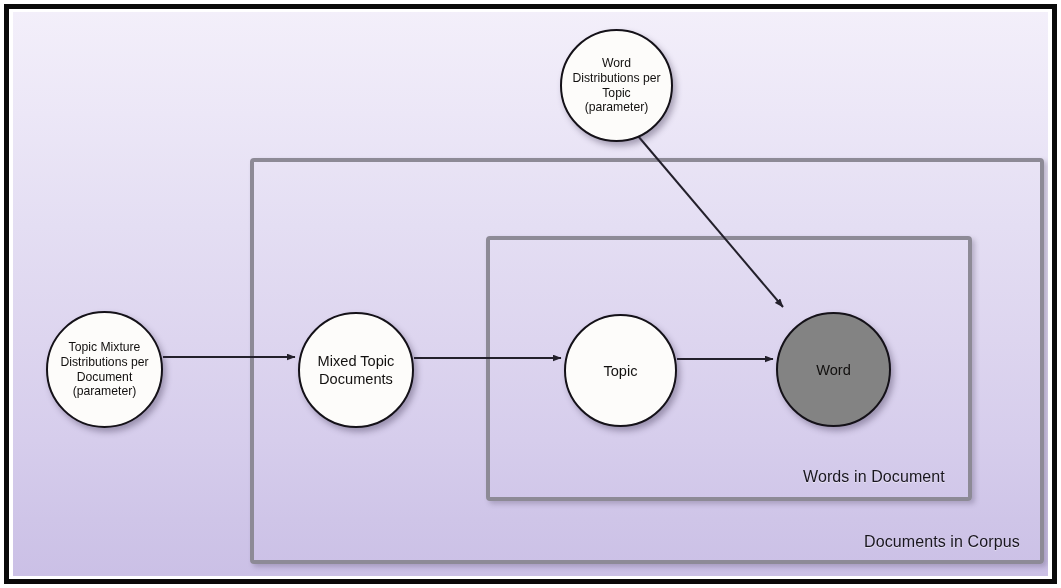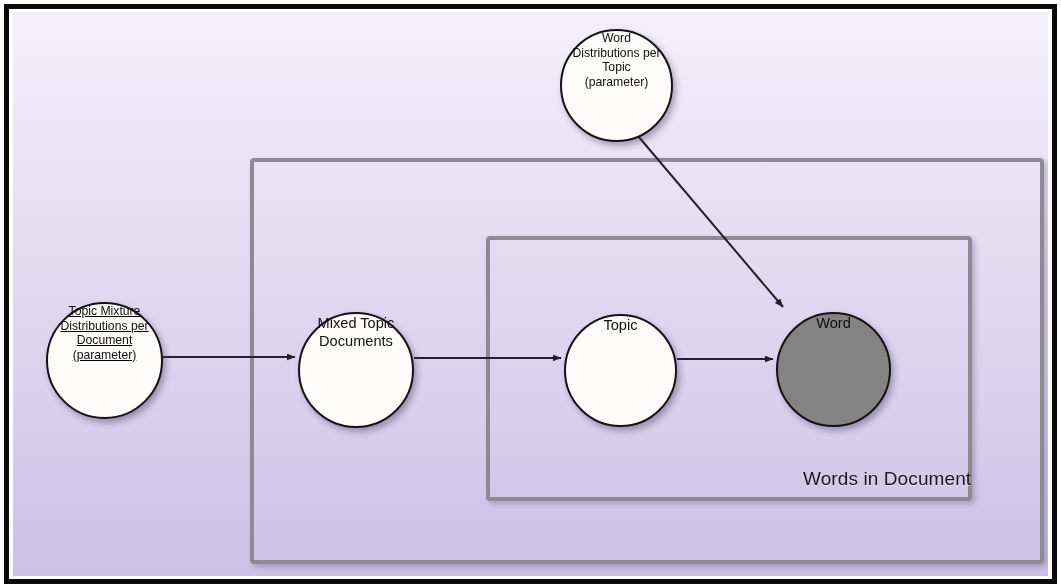--- a/index.html
+++ b/index.html
@@ -61,40 +61,41 @@
   #plate-outer {
     left: 237px;  top: 146px;
     width: 794px; height: 406px;
   }
   #plate-inner {
     left: 473px;  top: 224px;
     width: 486px; height: 265px;
   }
   .plate-label {
     position: absolute;
-    font-size: 19px;
+    font-size: 16px;
     color: #19161f;
     letter-spacing: 0.1px;
     white-space: nowrap;
     text-shadow: 0 1px 1px rgba(255,255,255,0.55);
   }
   #label-words-in-document {
     left: 790px; top: 456px;
   }
   #label-documents-in-corpus {
     left: 851px; top: 521px;
   }
 
   
   .node {
     position: absolute;
     border-radius: 50%;
     box-sizing: border-box;
     border: 2.4px solid #141118;
     display: flex;
+    align-items: center;
     justify-content: center;
     text-align: center;
     box-shadow: 3px 4px 6px rgba(60,50,80,0.40);
   }
   .node.latent { background: #fdfcfa; }
   .node.observed { background: #838383; }
 
   .node-label {
     font-size: 12.2px;
     line-height: 14.6px;
@@ -105,22 +106,22 @@
   .node-label.big {
     font-size: 14.6px;
     line-height: 18px;
   }
 
   #node-word-dist {
     left: 547px; top: 17px;
     width: 113px; height: 113px;
   }
   #node-topic-mixture {
-    left: 33px;  top: 290px;
-    width: 117px; height: 117px; text-decoration: underline;
+    left: 33px;  top: 299px;
+    width: 117px; height: 117px;
   }
   #node-mixed-topic-document {
     left: 285px; top: 300px;
     width: 116px; height: 116px;
   }
   #node-topic {
     left: 551px; top: 302px;
     width: 113px; height: 113px;
   }
   #node-word {
@@ -138,20 +139,21 @@
 </style>
 </head>
 <body>
 
 <div id="figure-frame">
   <div id="frame-border"></div>
 
   <div id="diagram-canvas">
 
     <div class="plate" id="plate-outer"></div>
+    <div class="plate-label" id="label-documents-in-corpus">Documents in Corpus</div>
 
     <div class="plate" id="plate-inner"></div>
     <div class="plate-label" id="label-words-in-document">Words in Document</div>
 
     <svg id="edge-layer" viewBox="0 0 1035 564" width="1035" height="564">
       <defs>
         <marker id="arrowhead" markerWidth="9" markerHeight="7" refX="8.4" refY="3.5" orient="auto" markerUnits="userSpaceOnUse">
           <path d="M0,0 L9,3.5 L0,7 Z" fill="#23202b"></path>
         </marker>
       </defs>

